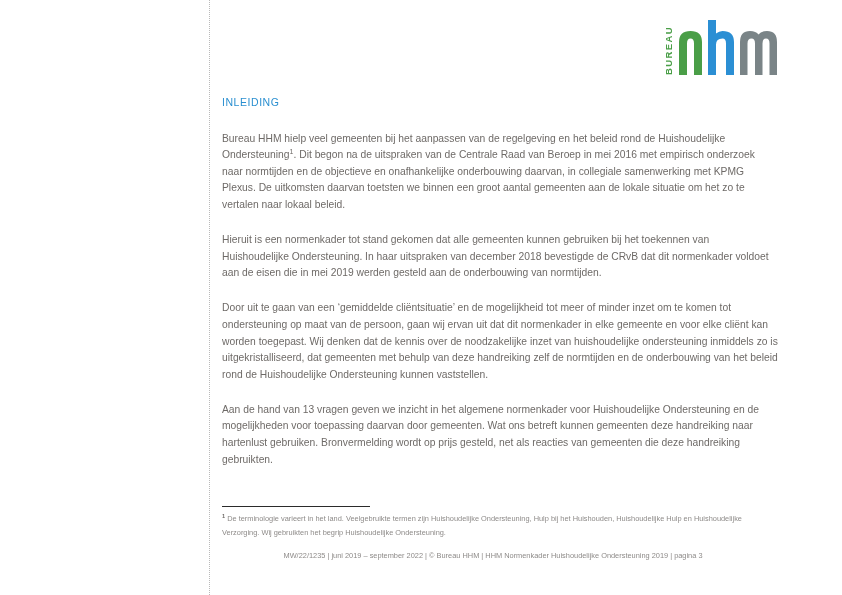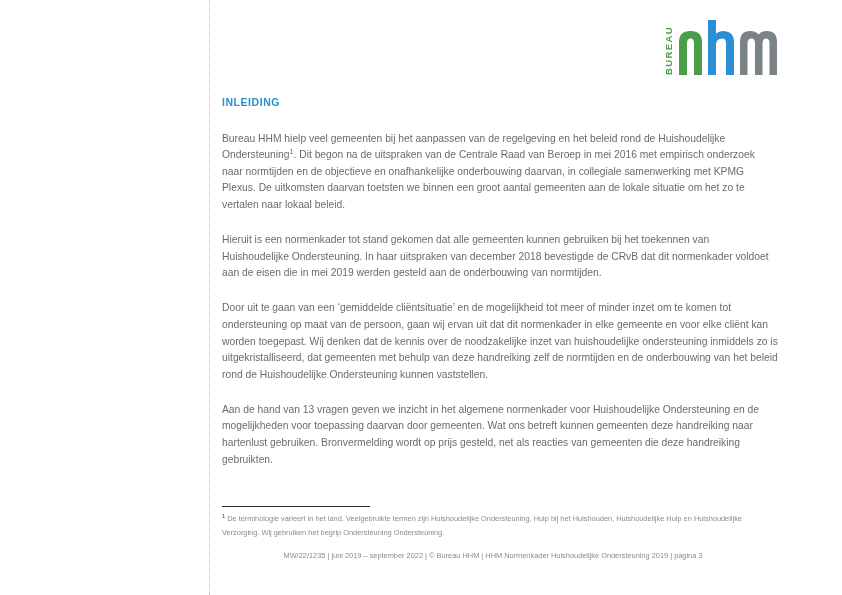--- a/index.html
+++ b/index.html
@@ -46,21 +46,21 @@
   .content {
     position: absolute;
     left: 222px;
     top: 96px;
     width: 556px;
   }
 
   .section-title {
     color: #2a8fd0;
     font-size: 10.5px;
-    font-weight: bold;
+    font-weight: normal;
     letter-spacing: 0.55px;
     margin: 0 0 22px 0;
     line-height: 1.2;
   }
 
   .para {
     color: #6e6a67;
     font-size: 10.3px;
     line-height: 16.6px;
     margin: 0 0 18.5px 0;
@@ -142,18 +142,18 @@
     <p class="para">Hieruit is een normenkader tot stand gekomen dat alle gemeenten kunnen gebruiken bij het toekennen van Huishoudelijke Ondersteuning. In haar uitspraken van december 2018 bevestigde de CRvB dat dit normenkader voldoet aan de eisen die in mei 2019 werden gesteld aan de onderbouwing van normtijden.</p>
 
     <p class="para">Door uit te gaan van een ‘gemiddelde cliëntsituatie’ en de mogelijkheid tot meer of minder inzet om te komen tot ondersteuning op maat van de persoon, gaan wij ervan uit dat dit normenkader in elke gemeente en voor elke cliënt kan worden toegepast. Wij denken dat de kennis over de noodzakelijke inzet van huishoudelijke ondersteuning inmiddels zo is uitgekristalliseerd, dat gemeenten met behulp van deze handreiking zelf de normtijden en de onderbouwing van het beleid rond de Huishoudelijke Ondersteuning kunnen vaststellen.</p>
 
     <p class="para">Aan de hand van 13 vragen geven we inzicht in het algemene normenkader voor Huishoudelijke Ondersteuning en de mogelijkheden voor toepassing daarvan door gemeenten. Wat ons betreft kunnen gemeenten deze handreiking naar hartenlust gebruiken. Bronvermelding wordt op prijs gesteld, net als reacties van gemeenten die deze handreiking gebruikten.</p>
 
   </div>
 
   <div class="footnote-area">
     <div class="footnote-rule"></div>
-    <p class="footnote"><sup>1</sup><span> De terminologie varieert in het land. Veelgebruikte termen zijn Huishoudelijke Ondersteuning, Hulp bij het Huishouden, Huishoudelijke Hulp en Huishoudelijke Verzorging. Wij gebruiken het begrip Ondersteuning Ondersteuning.</span></p>
+    <p class="footnote"><sup>1</sup><span> De terminologie varieert in het land. Veelgebruikte termen zijn Huishoudelijke Ondersteuning, Hulp bij het Huishouden, Huishoudelijke Hulp en Huishoudelijke Verzorging. Wij gebruikten het begrip Huishoudelijke Ondersteuning.</span></p>
   </div>
 
   <div class="page-footer">MW/22/1235 | juni 2019 – september 2022 | © Bureau HHM | HHM Normenkader Huishoudelijke Ondersteuning 2019 | pagina 3</div>
 
 </div>
 
 </body></html>

